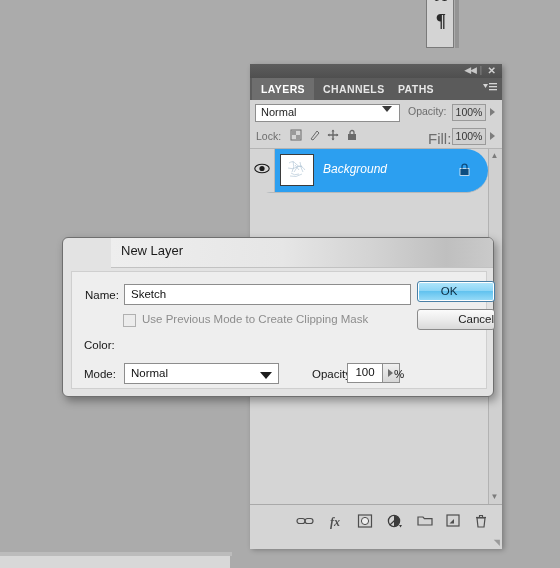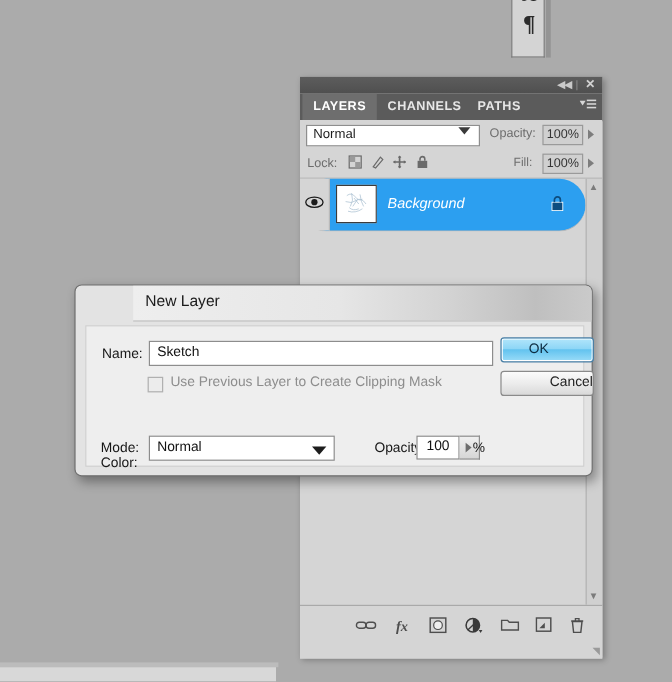--- a/index.html
+++ b/index.html
@@ -90,21 +90,21 @@
   }
 
   
   #lock-row{position:absolute;left:0;top:62px;width:252px;height:22px;background:#d5d5d5;border-bottom:1px solid #b4b4b4;}
   #lock-label{position:absolute;left:6px;top:4px;font-size:10.5px;color:#6d6d6d;}
   .lockic{position:absolute;top:3px;color:#6a6a6a;font-size:12px;line-height:14px;}
   #lock-i1{left:40px;}
   #lock-i2{left:59px;}
   #lock-i3{left:77px;}
   #lock-i4{left:96px;}
-  #fill-label{position:absolute;left:178px;top:4px;font-size:10px;color:#6d6d6d;}
+  #fill-label{position:absolute;left:178px;top:4px;font-size:15px;color:#6d6d6d;}
   #fill-box{
     position:absolute;left:202px;top:2px;width:34px;height:17px;
     background:#d0d0d0;border:1px solid #9a9a9a;box-sizing:border-box;
     font-size:10.5px;color:#353535;text-align:center;line-height:15px;
   }
   #fill-tri{
     position:absolute;left:240px;top:6px;width:0;height:0;
     border-top:4px solid transparent;border-bottom:4px solid transparent;border-left:5px solid #7d7d7d;
   }
 
@@ -188,21 +188,21 @@
     text-shadow:0 1px 0 #fff;
   }
 
   #dlg-body{
     position:absolute;left:8px;top:33px;width:416px;height:118px;
     background:#eeeeee;border:1px solid #cfcfcf;box-sizing:border-box;
   }
 
   .dlabel{position:absolute;font-size:11.5px;color:#161616;}
   #lbl-name{left:13px;top:17px;}
-  #lbl-color{left:12px;top:67px;margin-top:41px;}
+  #lbl-color{left:12px;top:67px;}
   #lbl-mode{left:12px;top:96px;}
   #lbl-opacity{left:240px;top:96px;}
   #lbl-percent{left:322px;top:96px;font-size:11.5px;}
 
   #name-input{
     position:absolute;left:52px;top:12px;width:287px;height:21px;
     background:#ffffff;border:1px solid #8d8d8d;box-sizing:border-box;
   }
   #name-input .v{position:absolute;left:6px;top:3px;font-size:11.5px;color:#111;}
 
@@ -433,21 +433,21 @@
     </div>
   </div>
 
   <div id="dlg-body">
     <span class="dlabel" id="lbl-name">Name:</span>
     <div id="name-input">
       <span class="v">Sketch</span>
     </div>
 
     <div id="clip-check"></div>
-    <span id="clip-label">Use Previous Layer to Create Clipping Mask</span>
+    <span id="clip-label">Use Previous Mode to Create Clipping Mask</span>
 
     <span class="dlabel" id="lbl-color">Color:</span>
 
     <span class="dlabel" id="lbl-mode">Mode:</span>
     <div id="mode-select">
       <span id="mode-value">Normal</span>
       <span id="mode-arrow"></span>
     </div>
 
     <span class="dlabel" id="lbl-opacity">Opacity:</span>

